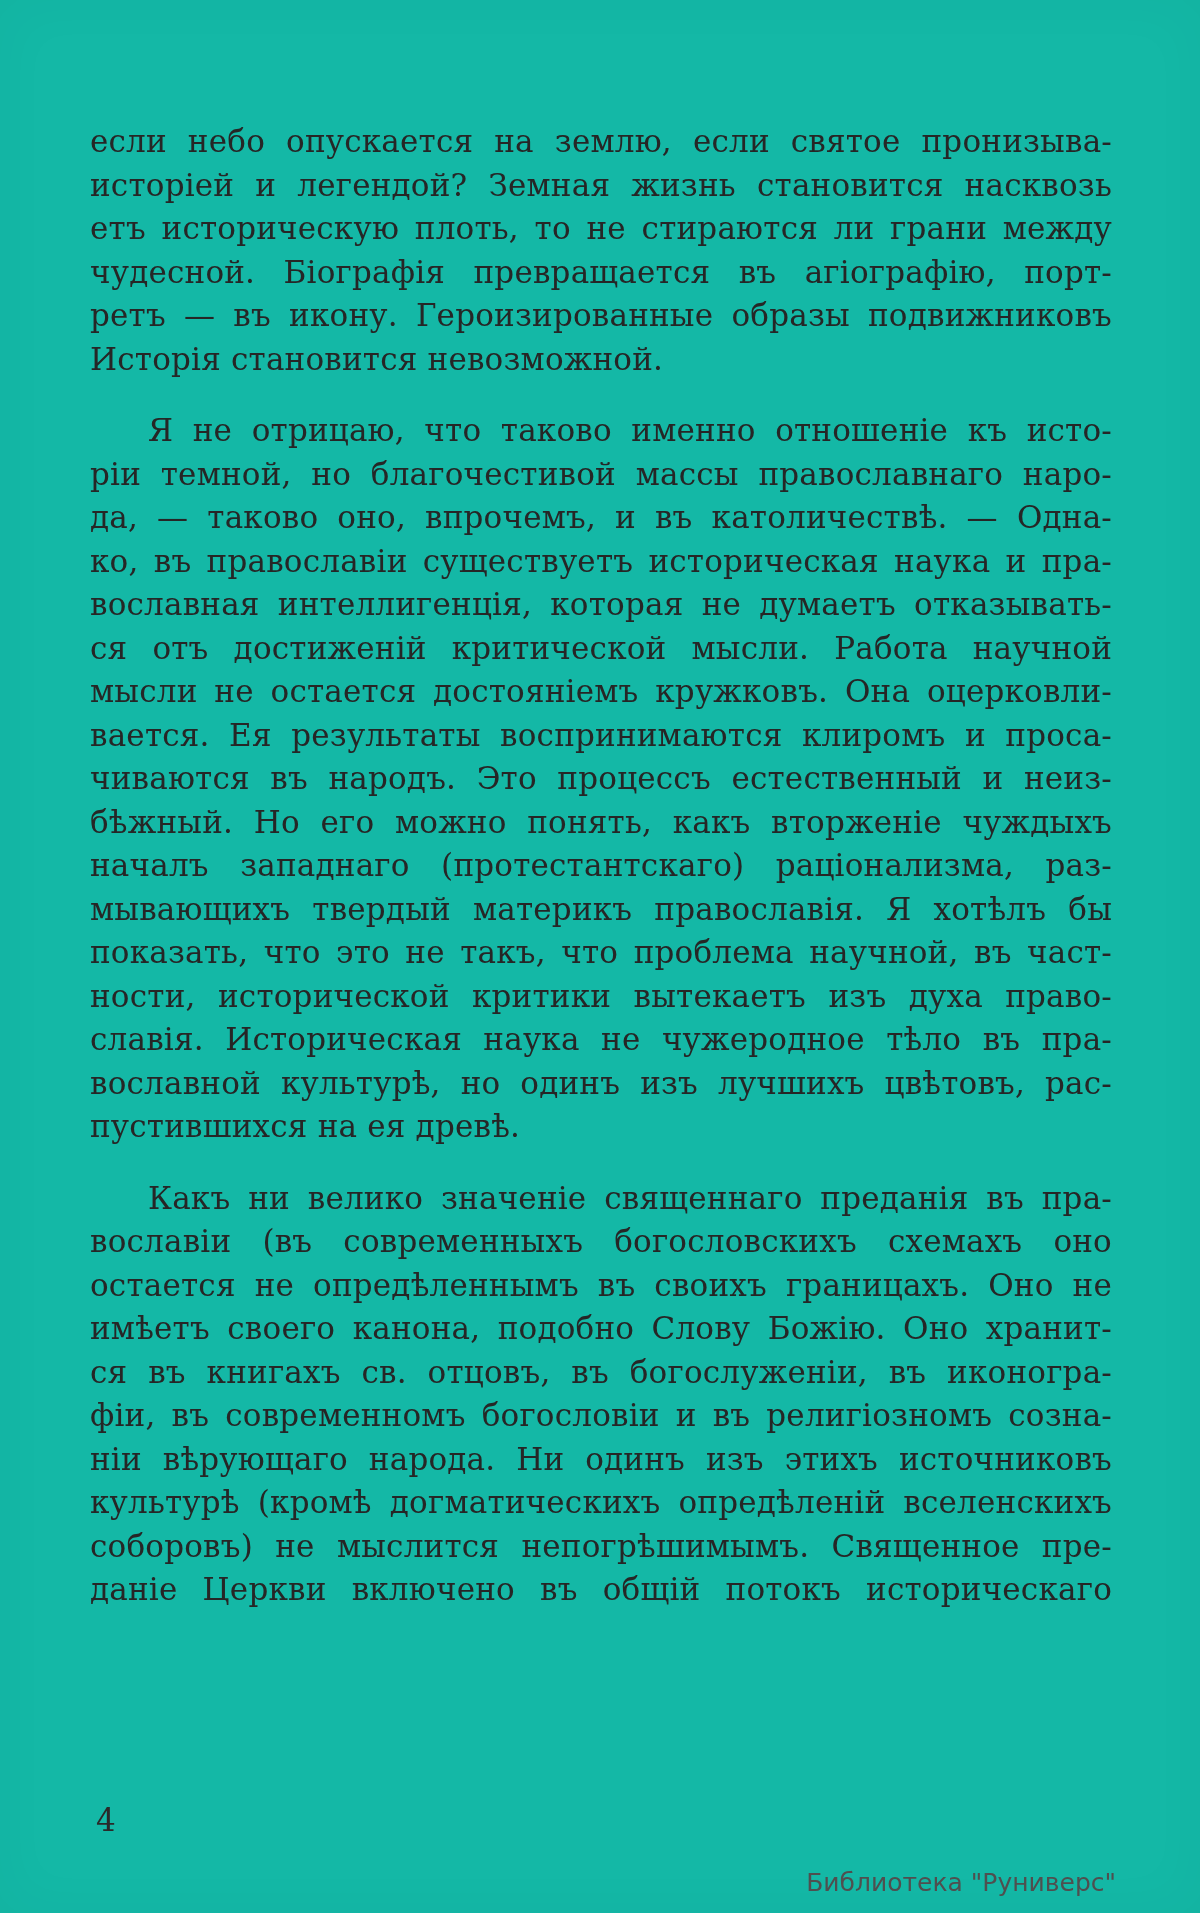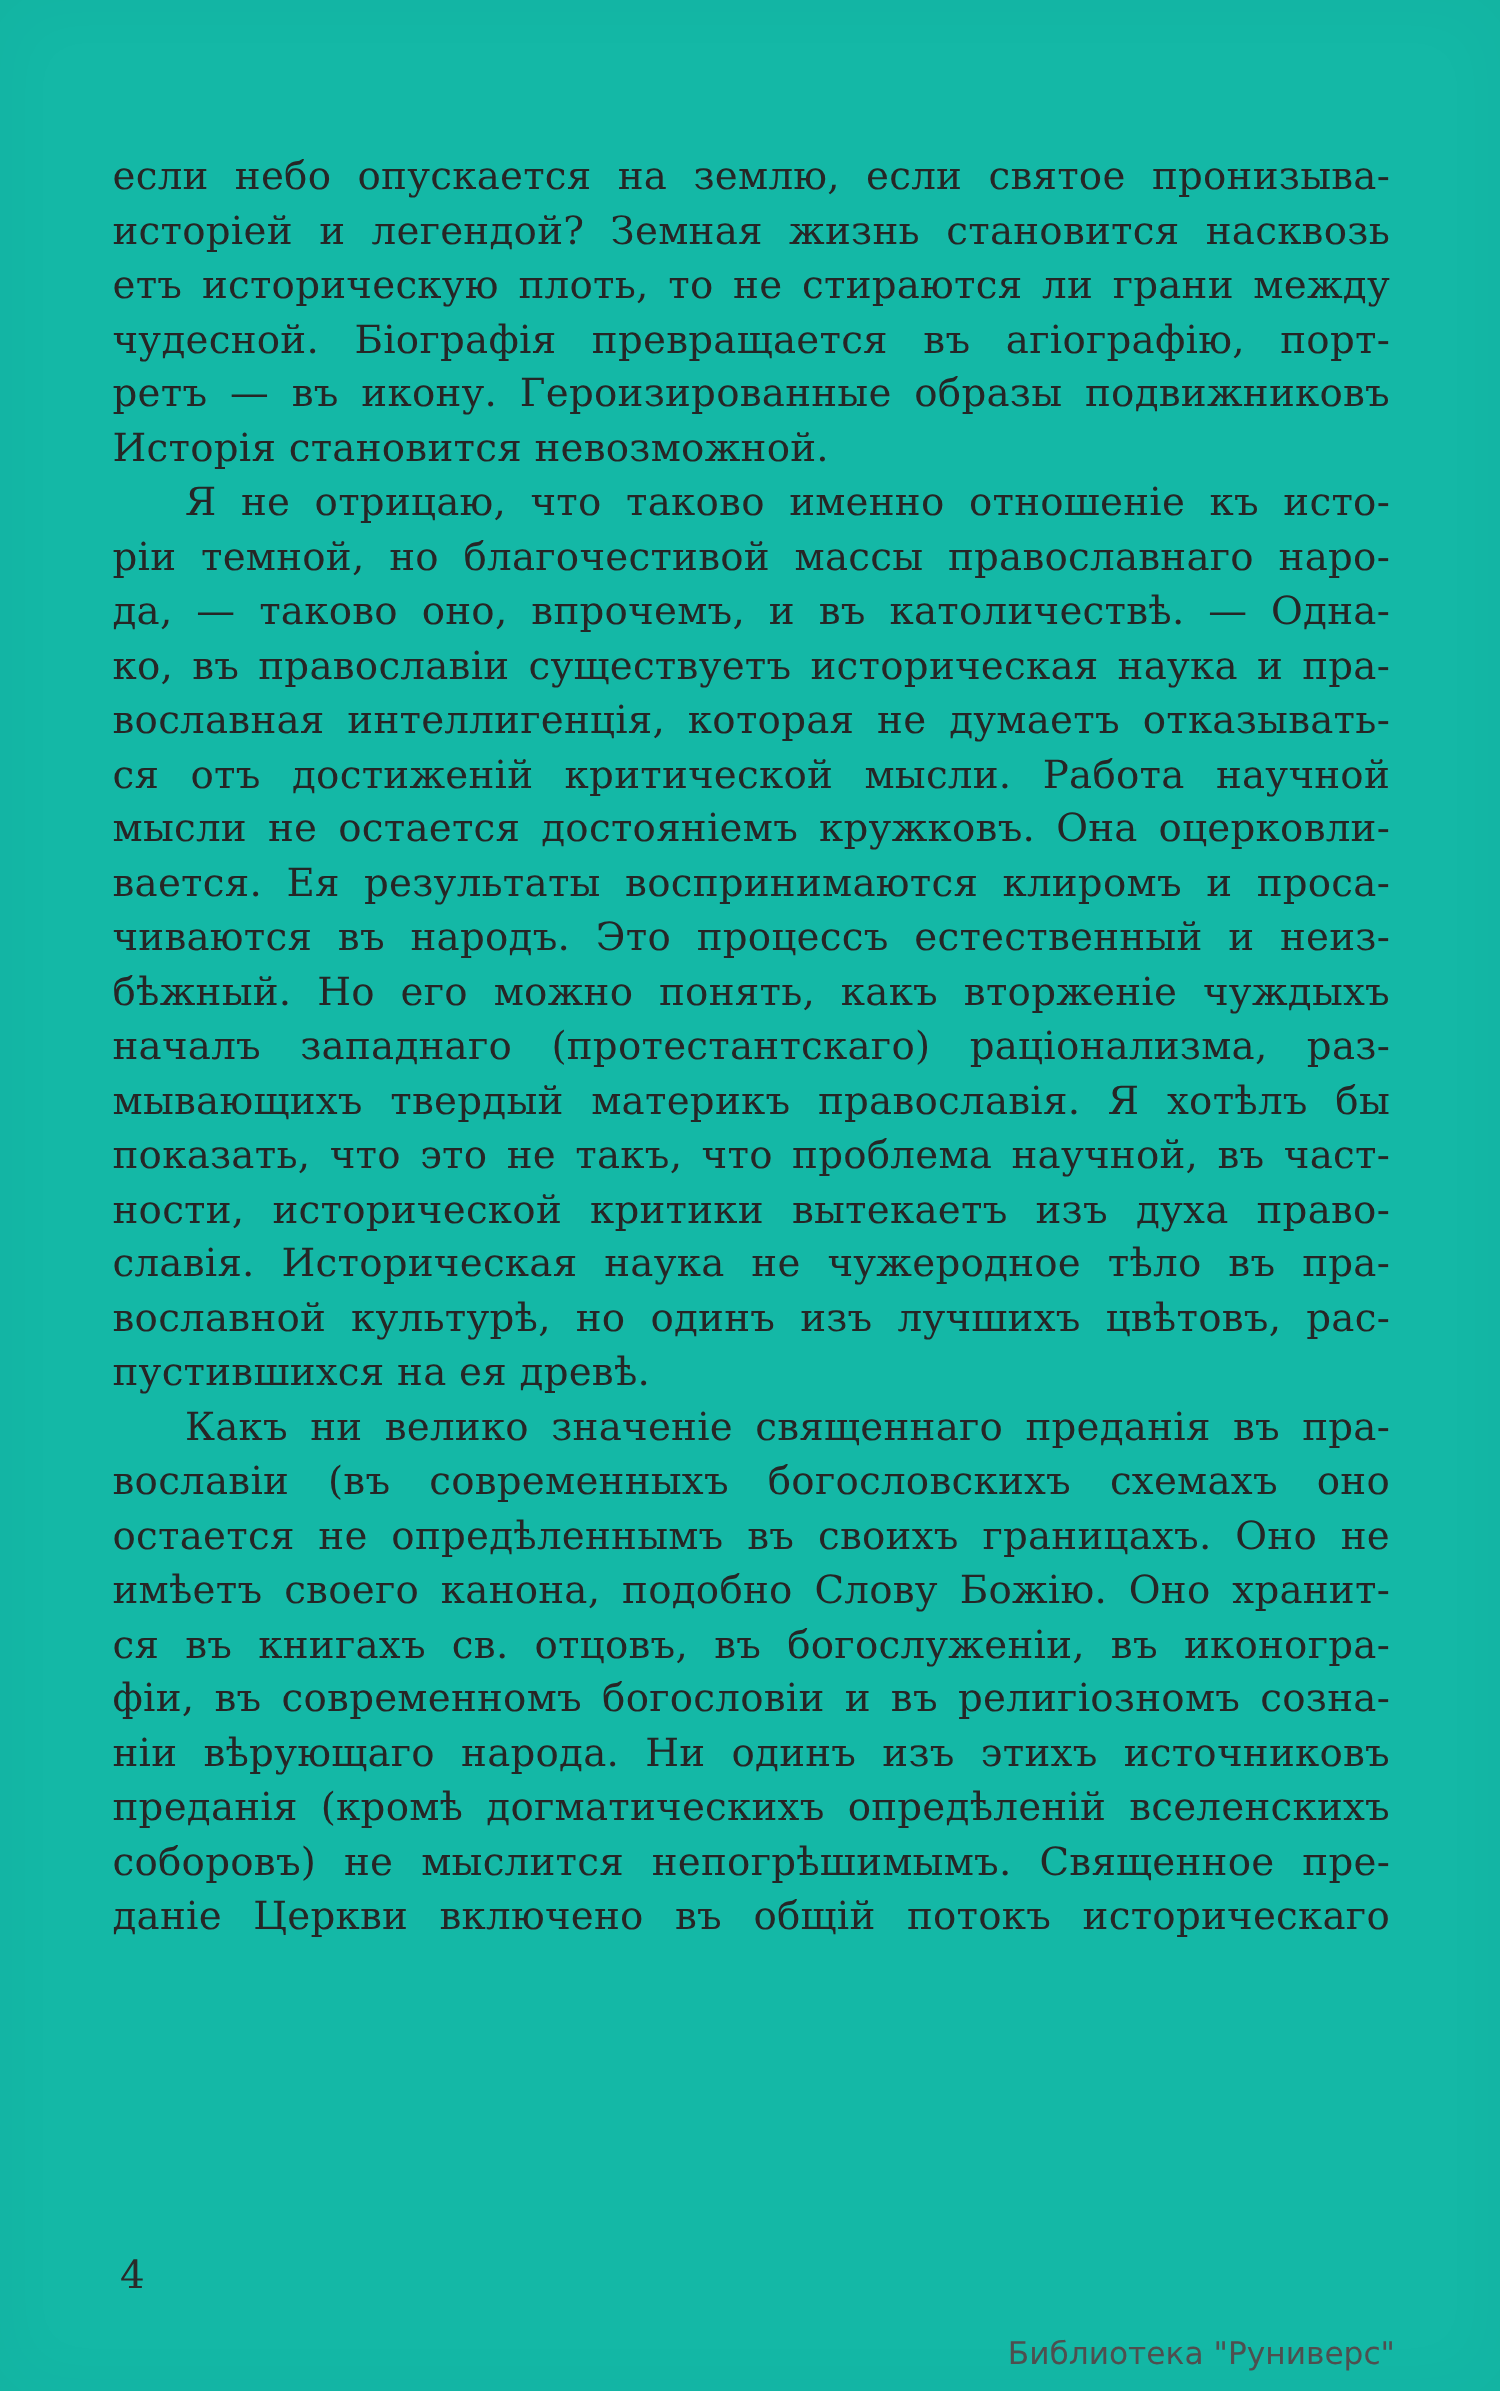--- a/index.html
+++ b/index.html
@@ -33,20 +33,21 @@
     text-align: justify;
     text-align-last: justify;
     overflow: hidden;
   }
   .line-last {
     text-align: right;
     text-align-last: left;
   }
   .line-indent {
     text-indent: 58px;
+    margin-top: 28px;
   }
   .bold {
     font-weight: bold;
   }
   .page-number {
     position: absolute;
     left: 96px;
     top: 1802px;
     font-family: "DejaVu Serif", serif;
     font-size: 31px;
@@ -94,20 +95,20 @@
         <div class="line line-last">пустившихся на ея древѣ.</div>
       </div>
       <div class="paragraph">
         <div class="line line-indent">Какъ ни велико значеніе священнаго преданія въ пра-</div>
         <div class="line">вославіи (въ современныхъ богословскихъ схемахъ оно</div>
         <div class="line">остается не опредѣленнымъ въ своихъ границахъ. Оно не</div>
         <div class="line">имѣетъ своего канона, подобно Слову Божію. Оно хранит-</div>
         <div class="line">ся въ книгахъ св. отцовъ, въ богослуженіи, въ иконогра-</div>
         <div class="line">фіи, въ современномъ богословіи и въ религіозномъ созна-</div>
         <div class="line">ніи вѣрующаго народа. Ни одинъ изъ этихъ источниковъ</div>
-        <div class="line">преданія (кромѣ догматическихъ опредѣленій вселенскихъ</div>
+        <div class="line">культурѣ (кромѣ догматическихъ опредѣленій вселенскихъ</div>
         <div class="line">соборовъ) не мыслится непогрѣшимымъ. Священное пре-</div>
         <div class="line">даніе Церкви включено въ общій потокъ историческаго</div>
       </div>
     </div>
   <div class="page-number">4</div>
   <div class="watermark">Библиотека "Руниверс"</div>
 </div>
 
 </body></html>

